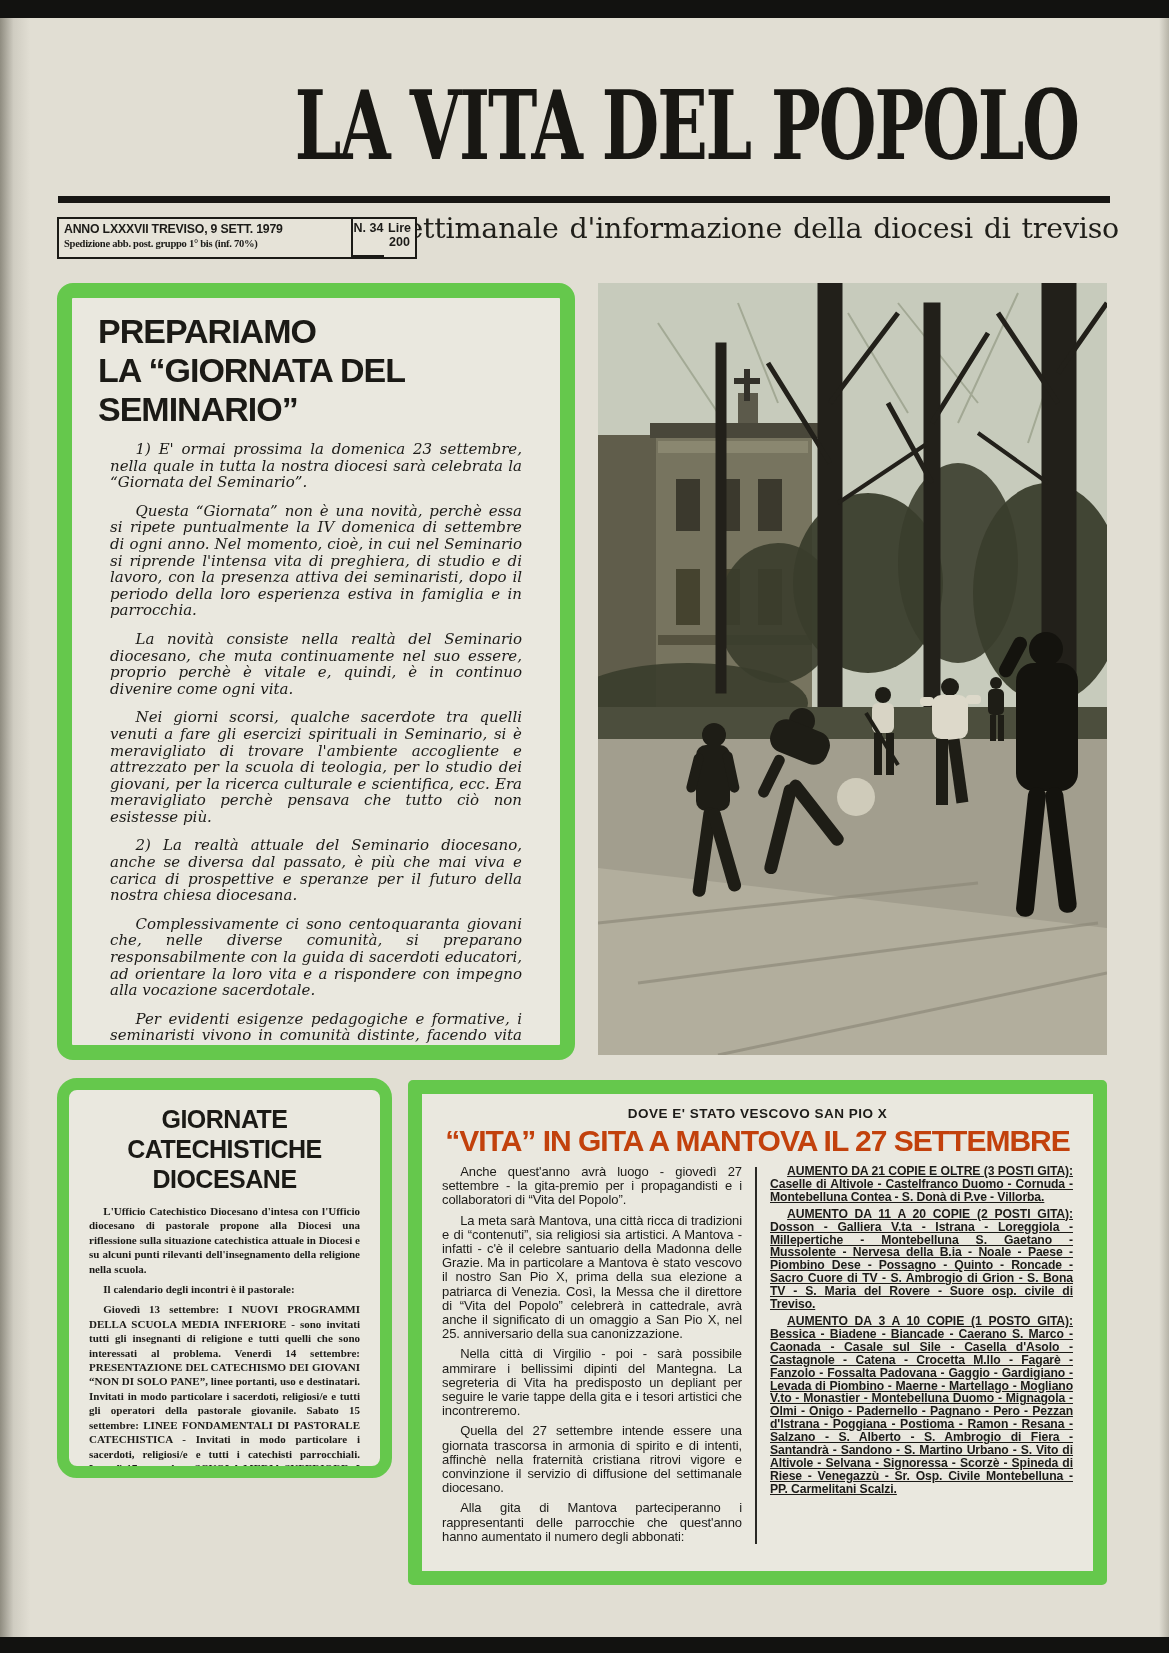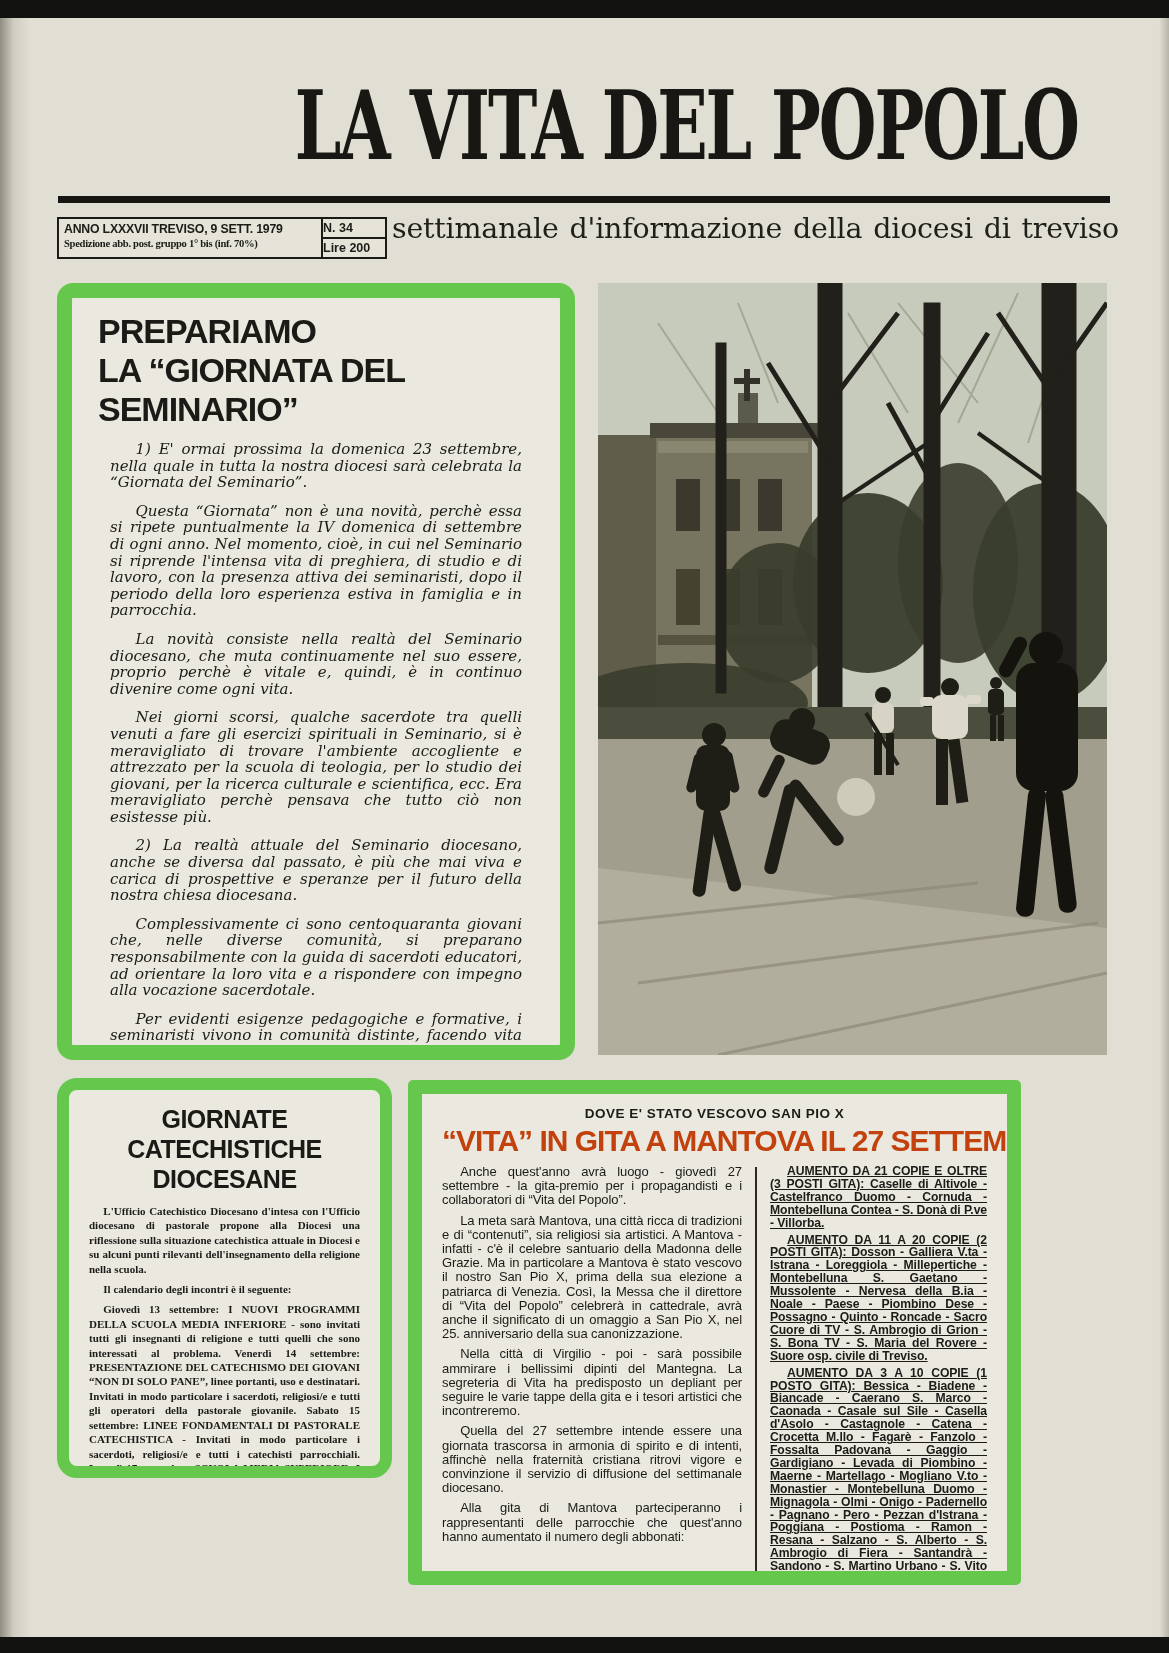--- a/index.html
+++ b/index.html
@@ -22,27 +22,27 @@
     font-family:"DejaVu Serif",serif;font-weight:bold;font-size:96px;line-height:1;
     letter-spacing:-3px;transform:scaleX(0.69);transform-origin:100% 0;color:#181713;
   }
   .masthead-rule{position:absolute;left:58px;top:196px;width:1052px;height:7px;background:#171613;}
   .tagline{
     position:absolute;left:392px;top:212px;width:688px;white-space:nowrap;
     font-family:"DejaVu Serif",serif;font-size:28.5px;letter-spacing:-0.2px;word-spacing:2px;color:#201f1a;
   }
   
   .issue-box{
-    position:absolute;left:57px;top:217px;width:330px;height:42px;
+    position:absolute;left:57px;top:217px;width:360px;height:42px;
     border:2.5px solid #1b1a16;display:flex;box-sizing:border-box;background:#e6e3d8;
   }
   .issue-left{flex:1;padding:3px 5px 0;overflow:hidden;}
   .issue-left .l1{font-size:12.3px;font-weight:bold;white-space:nowrap;letter-spacing:-0.2px;}
   .issue-left .l2{font-size:10.6px;font-weight:bold;white-space:nowrap;letter-spacing:-0.3px;margin-top:2px;font-family:Liberation Serif, serif;}
-  .issue-right{width:62px;border-left:2.5px solid #1b1a16;display:flex;flex-direction:column;}
+  .issue-right{width:62px;border-left:2.5px solid #1b1a16;display:flex;flex-direction:row;text-align:center;}
   .issue-right .n{font-size:12.5px;font-weight:bold;padding-top:2px;border-bottom:2px solid #1b1a16;flex:1;}
   .issue-right .p{font-size:12.5px;font-weight:bold;padding-top:2px;flex:1;}
 
   
   .gbox{position:absolute;box-sizing:border-box;background:#eae8df;border-style:solid;border-color:#65c84c;overflow:hidden;}
 
   
   .a1{left:57px;top:283px;width:518px;height:777px;border-width:15px;border-radius:16px;padding:12px 26px 6px;}
   .a1 h1{margin:2px 0 10px;font-size:34px;line-height:39px;letter-spacing:-1px;color:#1b1a16;}
   .a1 .body p{margin:12px;font-family:"DejaVu Serif",serif;font-style:italic;
@@ -51,21 +51,21 @@
   
   .photo{position:absolute;left:598px;top:283px;width:509px;height:772px;display:block;}
 
   
   .a2{left:57px;top:1078px;width:335px;height:400px;border-width:12px;border-radius:20px;padding:10px 20px;}
   .a2 h2{margin:4px 0 10px;font-size:25px;line-height:30px;letter-spacing:-0.5px;text-align:center;color:#1b1a16;}
   .a2 .body p{margin:0 0 6px;font-family:"Liberation Serif",serif;font-weight:bold;
     font-size:11px;line-height:14.4px;text-align:justify;text-indent:1.3em;}
 
   
-  .a3{left:408px;top:1080px;width:613px;height:505px;border-width:14px;border-radius:5px;padding:8px 20px 12px;}
+  .a3{left:408px;top:1080px;width:699px;height:505px;border-width:14px;border-radius:5px;padding:8px 20px 12px;}
   .a3 .kicker{text-align:center;font-weight:bold;font-size:13.5px;letter-spacing:0.5px;margin:4px 0 2px;}
   .a3 h2{margin:0 0 4px;font-size:30px;line-height:36px;letter-spacing:-1px;text-align:center;white-space:nowrap;color:#c2410c;}
   .a3 .cols{display:flex;margin-top:6px;}
   .a3 .col1{width:300px;}
   .a3 .col1 p{margin:0 0 6px;font-size:13px;line-height:14.2px;text-align:justify;text-indent:1.4em;letter-spacing:-0.1px;}
   .a3 .vdivider{width:2px;background:#2b2a26;margin:2px 13px 6px 13px;}
   .a3 .col2{flex:1;}
   .a3 .col2 p{margin:0 0 4px;font-weight:bold;font-size:12.2px;line-height:12.9px;text-align:justify;text-indent:1.4em;letter-spacing:-0.1px;text-decoration:underline;}
 </style>
 </head>
@@ -214,21 +214,21 @@
     </g>
   </svg>
 
   <div class="gbox a2">
     <h2>
       <span>GIORNATE CATECHISTICHE</span><br>
       <span>DIOCESANE</span>
     </h2>
     <div class="body">
         <p>L'Ufficio Catechistico Diocesano d'intesa con l'Ufficio diocesano di pastorale propone alla Diocesi una riflessione sulla situazione catechistica attuale in Diocesi e su alcuni punti rilevanti dell'insegnamento della religione nella scuola.</p>
-        <p>Il calendario degli incontri è il seguente:</p>
+        <p>Il calendario degli incontri è il pastorale:</p>
         <p>Giovedì 13 settembre: I NUOVI PROGRAMMI DELLA SCUOLA MEDIA INFERIORE - sono invitati tutti gli insegnanti di religione e tutti quelli che sono interessati al problema. Venerdì 14 settembre: PRESENTAZIONE DEL CATECHISMO DEI GIOVANI “NON DI SOLO PANE”, linee portanti, uso e destinatari. Invitati in modo particolare i sacerdoti, religiosi/e e tutti gli operatori della pastorale giovanile. Sabato 15 settembre: LINEE FONDAMENTALI DI PASTORALE CATECHISTICA - Invitati in modo particolare i sacerdoti, religiosi/e e tutti i catechisti parrocchiali. Lunedì 17 settembre: SCUOLA MEDIA SUPERIORE: I PROGRAMMI ALLA LUCE DEL CATECHISMO DEI GIOVANI “NON DI SOLO PANE” - Sono invitati tutti gli insegnanti di religione della Scuola Media Superiore.</p>
       </div>
   </div>
 
   <div class="gbox a3">
     <div class="kicker">DOVE E' STATO VESCOVO   SAN PIO X</div>
     <h2>“VITA” IN GITA A MANTOVA IL 27 SETTEMBRE</h2>
     <div class="cols">
       <div class="col1">
           <p>Anche quest'anno avrà luogo - giovedì 27 settembre - la gita-premio per i propagandisti e i collaboratori di “Vita del Popolo”.</p>

